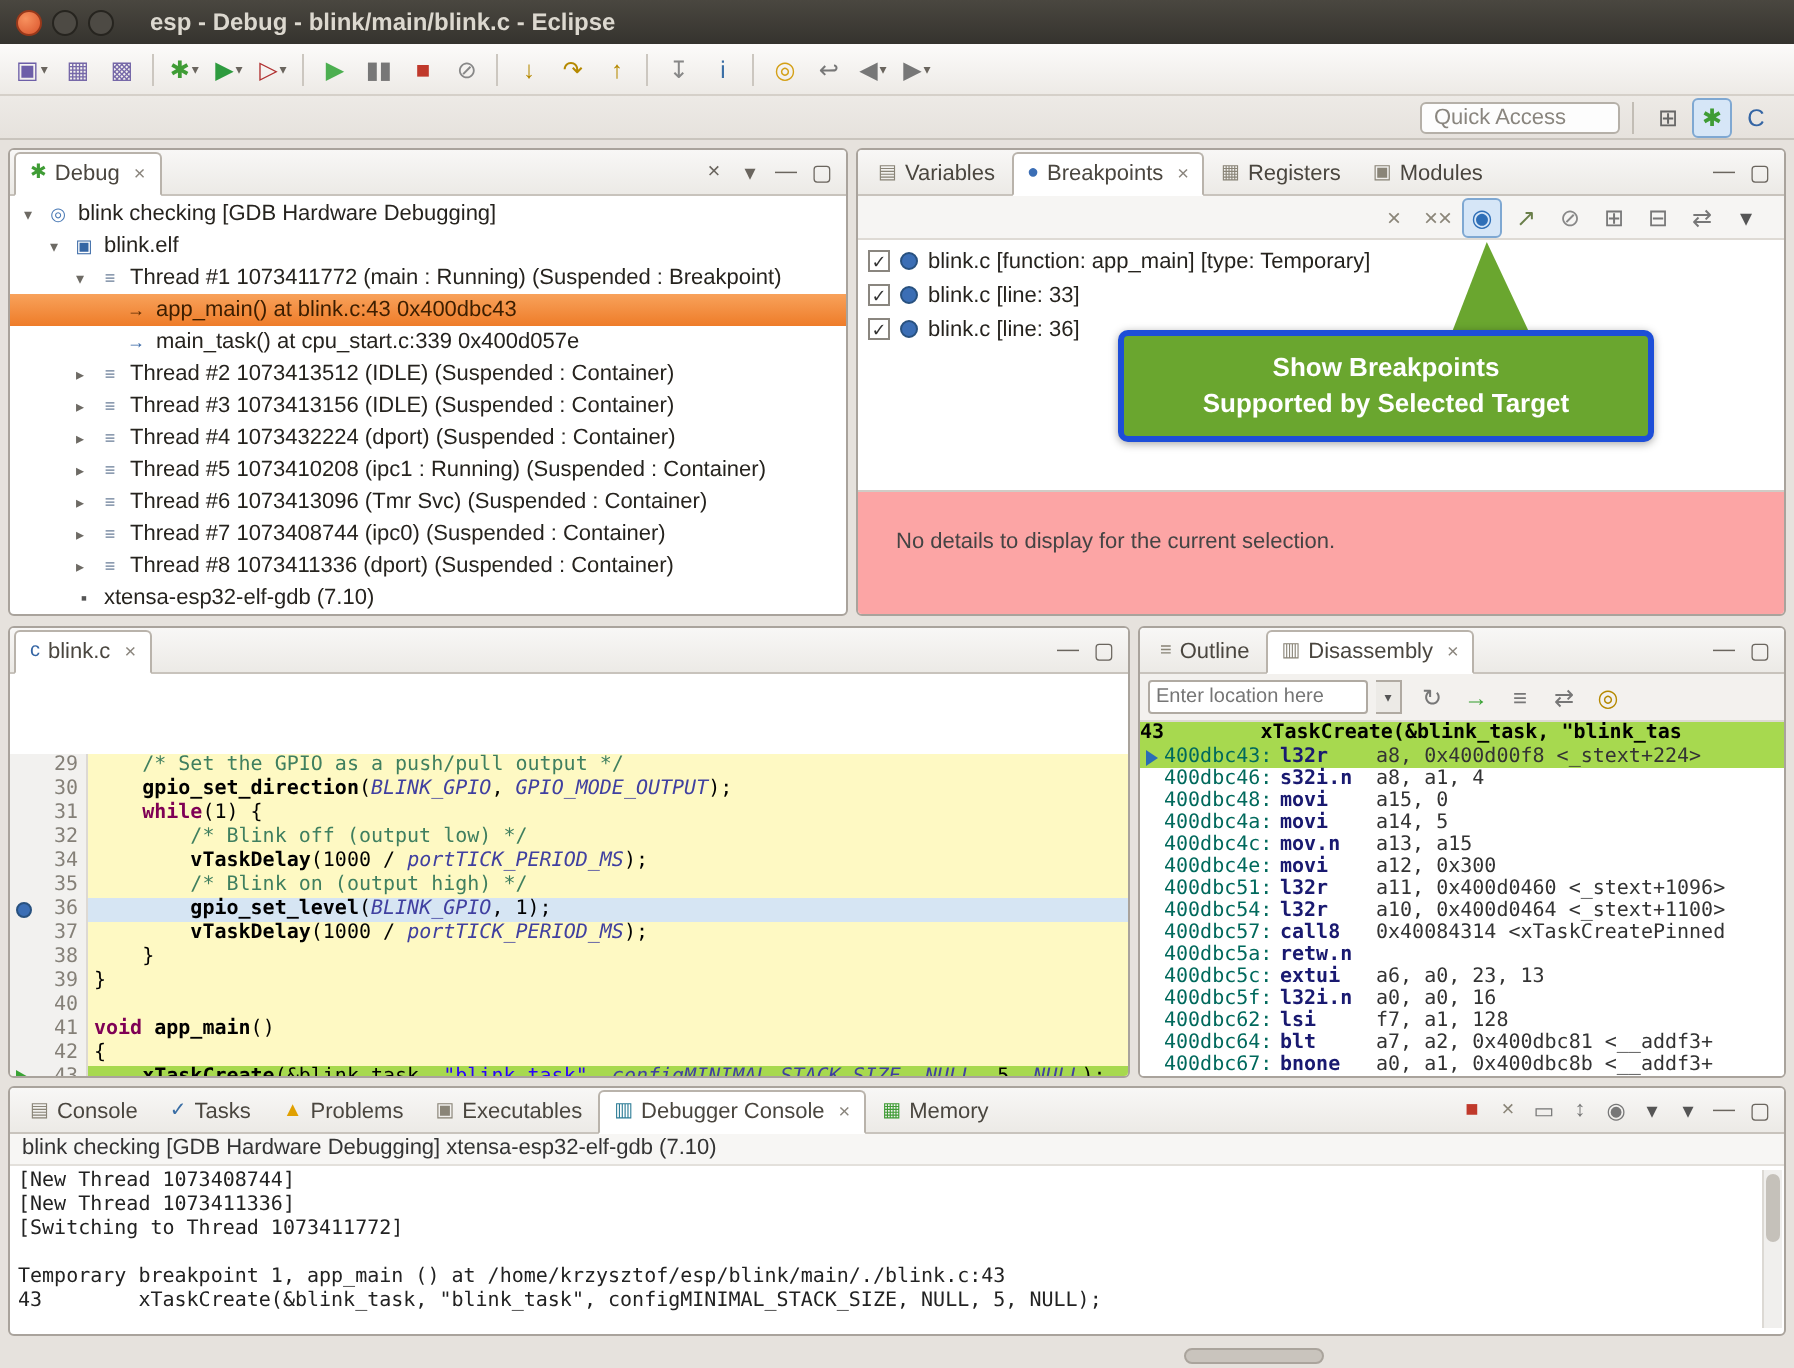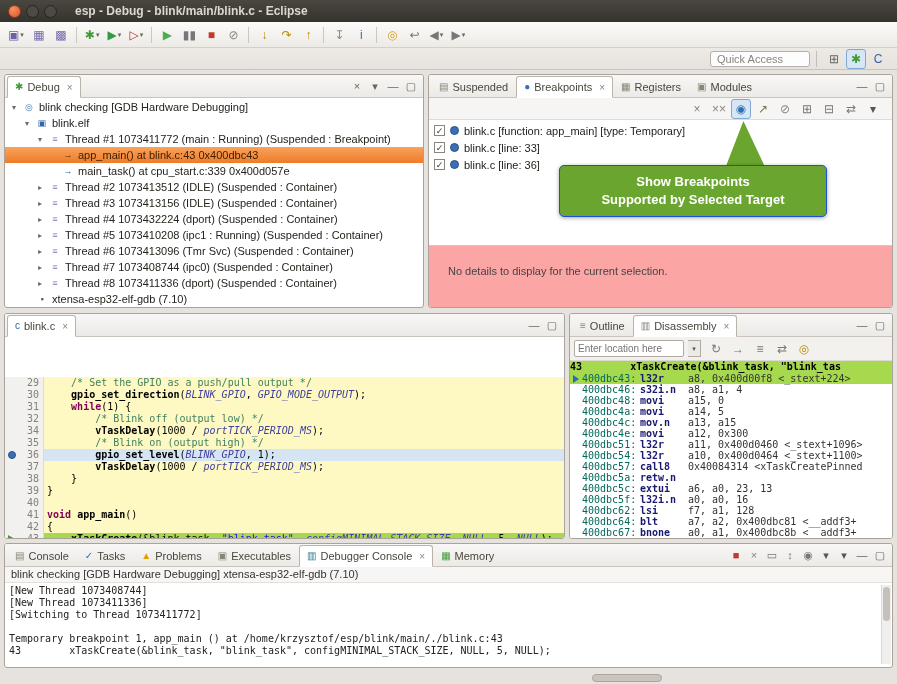--- a/index.html
+++ b/index.html
@@ -56,21 +56,21 @@
 
   
   .bp-toolbar{height:22px;flex:none;display:flex;justify-content:flex-end;align-items:center;
         padding-right:8px;background:#f6f5f3;border-bottom:1px solid #dedad4;}
   .bp-list{height:125px;flex:none;background:#fff;padding-top:2px;}
   .bprow{display:flex;align-items:center;height:17px;padding-left:5px;font-size:11px;color:#26231e;gap:5px;}
   .bpcheck{width:11px;height:11px;border:1px solid #8a867f;background:#fff;font-size:9px;line-height:10px;
         text-align:center;color:#333;flex:none;}
   .bpdot{width:9px;height:9px;border-radius:50%;background:#3b6eb5;border:1px solid #28517f;flex:none;display:inline-block;}
   .bp-details{flex:1;border-top:1px solid #d0ccc6;background:#fca5a5;padding:19px;color:#444;}
-  .tooltip{position:absolute;left:130px;top:90px;width:268px;background:#6aa62f;border:1px solid #1d4ed8;
+  .tooltip{position:absolute;left:130px;top:90px;width:268px;background:#6aa62f;border:3px solid #1d4ed8;
         border-radius:5px;color:#fff;font-weight:bold;font-size:13px;text-align:center;padding:7px 6px;
         line-height:18px;box-shadow:0 1px 4px rgba(0,0,0,.35);z-index:5;}
   .tooltip-arrow{position:absolute;left:288px;top:46px;width:48px;height:46px;background:#6aa62f;
         clip-path:polygon(55% 0,18% 100%,100% 100%);z-index:4;}
 
   
   .edbody{flex:1;overflow:hidden;background:#fef9c3;margin-top:40px;}
   .edrow{display:flex;height:12px;line-height:12px;font-family:"DejaVu Sans Mono",monospace;font-size:10px;}
   .edmark{width:13px;background:#f2f1ef;flex:none;display:flex;align-items:center;justify-content:center;}
   .ednum{width:26px;background:#f2f1ef;color:#858078;text-align:right;padding-right:4px;flex:none;
@@ -298,21 +298,21 @@
             <span class="ticon" style="color: rgb(85, 85, 85);">▪</span>
             <span>xtensa-esp32-elf-gdb (7.10)</span>
           </div>
         </div>
     </div>
 
     <div class="panel" style="left:428px;top:4px;width:465px;height:234px;">
       <div class="tabbar" id="bpTabs">
           <div class="tab">
             <span class="tabicon" style="color: rgb(138, 133, 120);">▤</span>
-            <span class="tablabel">Suspended</span>
+            <span class="tablabel">Variables</span>
           </div>
           <div class="tab active">
             <span class="tabicon" style="color: rgb(59, 110, 181);">●</span>
             <span class="tablabel">Breakpoints</span>
             <span class="tabclose">×</span>
           </div>
           <div class="tab">
             <span class="tabicon" style="color: rgb(138, 133, 120);">▦</span>
             <span class="tablabel">Registers</span>
           </div>

